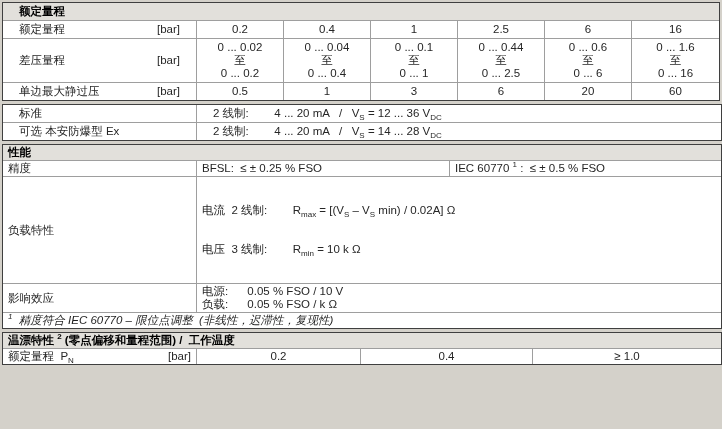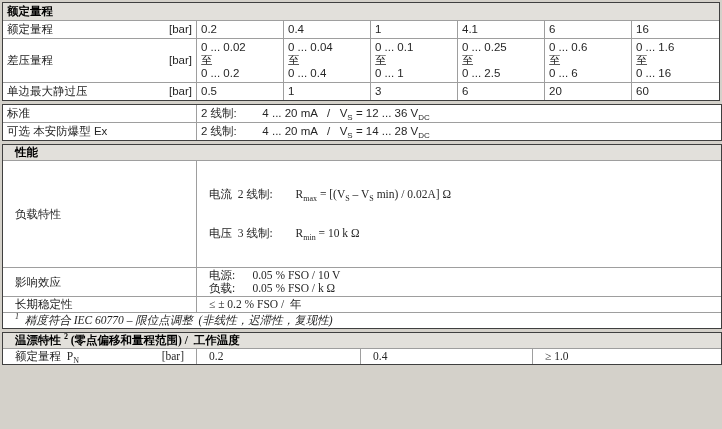--- a/index.html
+++ b/index.html
@@ -14,36 +14,36 @@
     border-collapse:separate;border-spacing:0;
     table-layout:fixed;width:718px;
     border:1px solid #3f3f3f;
     background:#ffffff;
     margin:0 0 3px 0;
   }
   table.spec td{
     border-right:1px solid #9e9e9e;
     border-bottom:1px solid #9e9e9e;
     font-size:11.5px;line-height:13px;
-    padding:2px 4px;
+    padding:2px 16px;
     vertical-align:middle;
     overflow:hidden;
     white-space:pre-wrap;
   }
-  table.tight td{padding:1px 12px;font-family:Liberation Serif, serif;}
+  table.tight td{padding:1px 5px;}
   table.spec td:last-child{border-right:none;}
   table.spec tr:last-child td{border-bottom:none;}
   td.sec{
     background:#e2e0db;
     font-weight:bold;font-size:12px;color:#000;
     padding:2px 5px;
   }
   .lu{display:flex;justify-content:space-between;align-items:flex-start;}
   .lu .u{white-space:pre;}
-  td.c{}
+  td.c{text-align:center;}
   td.fn{font-style:italic;font-size:10.5px;color:#1f1f1f;padding:1px 5px;margin-left:8px;}
   sub,sup{font-size:8px;line-height:0;}
   .twoline div{white-space:pre-wrap;}
 </style>
 </head>
 <body>
 
 <div class="wrap">
 
   <table class="spec roomy">
@@ -61,38 +61,38 @@
         <tr>
       <td class="sec" colspan="8">额定量程</td>
     </tr>
     <tr>
       <td colspan="2"><div class="lu">
         <span class="l">额定量程</span>
         <span class="u">[bar]</span></div></td>
       <td class="c">0.2</td>
       <td class="c">0.4</td>
       <td class="c">1</td>
-      <td class="c">4.1</td>
+      <td class="c">2.5</td>
       <td class="c">6</td>
       <td class="c">16</td>
     </tr>
     <tr>
       <td colspan="2"><div class="lu">
         <span class="l">差压量程</span>
         <span class="u">[bar]</span></div></td>
       <td class="c">0 ... 0.02
 至
 0 ... 0.2</td>
       <td class="c">0 ... 0.04
 至
 0 ... 0.4</td>
       <td class="c">0 ... 0.1
 至
 0 ... 1</td>
-      <td class="c">0 ... 0.25
+      <td class="c">0 ... 0.44
 至
 0 ... 2.5</td>
       <td class="c">0 ... 0.6
 至
 0 ... 6</td>
       <td class="c">0 ... 1.6
 至
 0 ... 16</td>
     </tr>
     <tr>
@@ -132,34 +132,35 @@
         <col style="width:150px">
         <col style="width:44px">
         <col style="width:253px">
         <col style="width:271px">
       </colgroup>
     <tbody>
         <tr>
       <td class="sec" colspan="4">性能</td>
     </tr>
     <tr>
+      <td colspan="2">精度</td>
+      <td>BFSL:  ≤ ± 0.25 % FSO</td>
+      <td>IEC 60770 <sup>1</sup> :  ≤ ± 0.5 % FSO</td>
+    </tr>
+    <tr>
       <td colspan="2">负载特性</td>
       <td colspan="2" class="twoline">
         <div>电流  2 线制:        R<sub>max</sub> = [(V<sub>S</sub> – V<sub>S</sub> min) / 0.02A] Ω</div>
         <div>电压  3 线制:        R<sub>min</sub> = 10 k Ω</div>
       </td>
     </tr>
     <tr>
       <td colspan="2">影响效应</td>
       <td colspan="2">电源:      0.05 % FSO / 10 V
 负载:      0.05 % FSO / k Ω</td>
-    </tr>
-    <tr>
-      <td colspan="2">长期稳定性</td>
-      <td colspan="2">≤ ± 0.2 % FSO /  年</td>
     </tr>
     <tr>
       <td class="fn" colspan="4"><sup>1</sup>  精度符合 IEC 60770 – 限位点调整  (非线性，迟滞性，复现性)</td>
     </tr>
   </tbody>
     </table>
 
   <table class="spec tight">
     <colgroup>
         <col style="width:150px">

